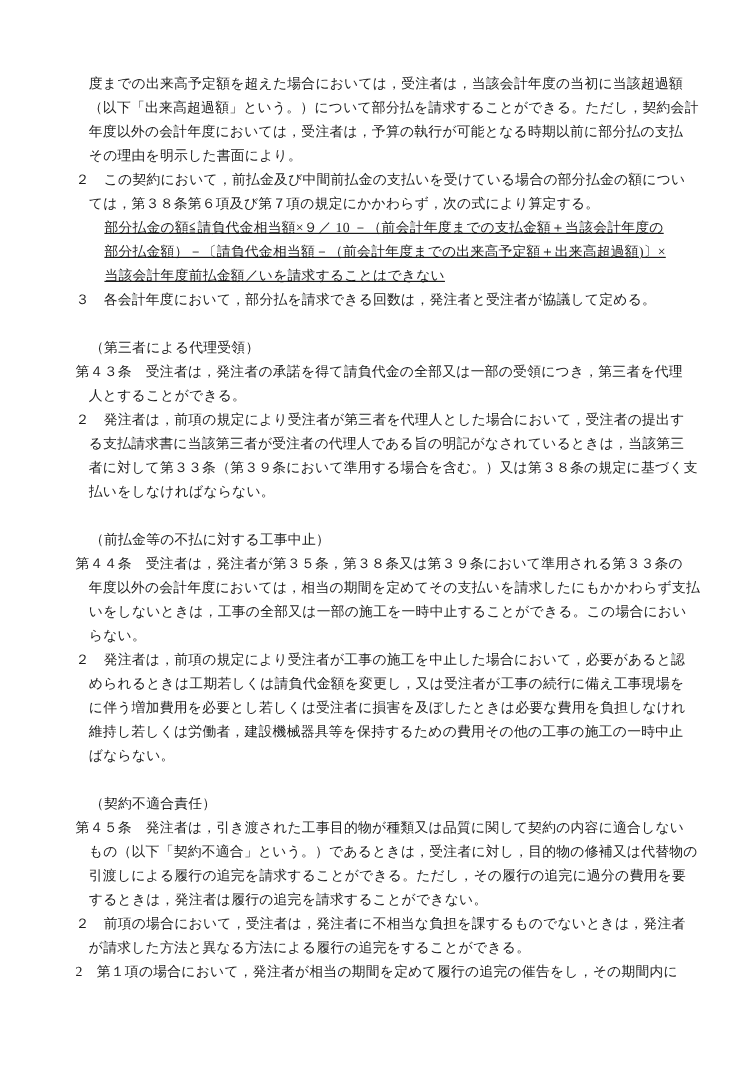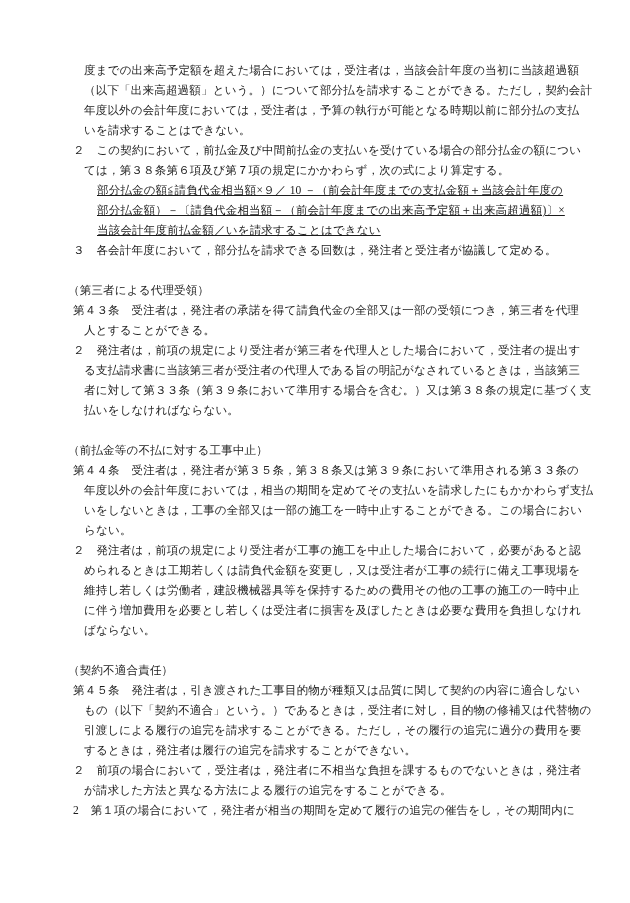--- a/index.html
+++ b/index.html
@@ -17,44 +17,43 @@
     font-family: "Liberation Serif", "DejaVu Serif", serif;
     font-size: 11.5px;
     color: #1c1c1c;
     box-sizing: border-box;
   }
   .text-block {
     position: absolute;
     top: 60px;
     left: 0;
     right: 0;
-    padding-left: 10px;
   }
   .doc-line {
     height: 20px;
     line-height: 20px;
     white-space: pre;
     letter-spacing: 0.2px;
   }
   
   .k-item    { margin-left: 63px; }  
   .k-cont    { margin-left: 74px; }  
-  .k-title   { margin-left: 58px; }  
+  .k-title   { margin-left: 75px; }  
   .k-formula { margin-left: 87px; text-decoration: underline; }  
   .k-blank   { }                     
 </style>
 </head>
 <body>
 
 <div class="page" style="background: rgb(255, 255, 255); color: rgb(28, 28, 28);">
   <div class="text-block">
       <div class="doc-line k-cont">度までの出来高予定額を超えた場合においては，受注者は，当該会計年度の当初に当該超過額</div>
       <div class="doc-line k-cont">（以下「出来高超過額」という。）について部分払を請求することができる。ただし，契約会計</div>
       <div class="doc-line k-cont">年度以外の会計年度においては，受注者は，予算の執行が可能となる時期以前に部分払の支払</div>
-      <div class="doc-line k-cont">いを請求することはできない。</div>
+      <div class="doc-line k-cont">その理由を明示した書面により。</div>
       <div class="doc-line k-item">２　この契約において，前払金及び中間前払金の支払いを受けている場合の部分払金の額につい</div>
       <div class="doc-line k-cont">ては，第３８条第６項及び第７項の規定にかかわらず，次の式により算定する。</div>
       <div class="doc-line k-formula">部分払金の額≦請負代金相当額×９／ 10 －（前会計年度までの支払金額＋当該会計年度の</div>
       <div class="doc-line k-formula">部分払金額）－〔請負代金相当額－（前会計年度までの出来高予定額＋出来高超過額)〕×</div>
       <div class="doc-line k-formula">当該会計年度前払金額／いを請求することはできない</div>
       <div class="doc-line k-item">３　各会計年度において，部分払を請求できる回数は，発注者と受注者が協議して定める。</div>
       <div class="doc-line k-blank"></div>
       <div class="doc-line k-title">（第三者による代理受領）</div>
       <div class="doc-line k-item">第４３条　受注者は，発注者の承諾を得て請負代金の全部又は一部の受領につき，第三者を代理</div>
       <div class="doc-line k-cont">人とすることができる。</div>
@@ -63,22 +62,22 @@
       <div class="doc-line k-cont">者に対して第３３条（第３９条において準用する場合を含む。）又は第３８条の規定に基づく支</div>
       <div class="doc-line k-cont">払いをしなければならない。</div>
       <div class="doc-line k-blank"></div>
       <div class="doc-line k-title">（前払金等の不払に対する工事中止）</div>
       <div class="doc-line k-item">第４４条　受注者は，発注者が第３５条，第３８条又は第３９条において準用される第３３条の</div>
       <div class="doc-line k-cont">年度以外の会計年度においては，相当の期間を定めてその支払いを請求したにもかかわらず支払</div>
       <div class="doc-line k-cont">いをしないときは，工事の全部又は一部の施工を一時中止することができる。この場合におい</div>
       <div class="doc-line k-cont">らない。</div>
       <div class="doc-line k-item">２　発注者は，前項の規定により受注者が工事の施工を中止した場合において，必要があると認</div>
       <div class="doc-line k-cont">められるときは工期若しくは請負代金額を変更し，又は受注者が工事の続行に備え工事現場を</div>
+      <div class="doc-line k-cont">に伴う増加費用を必要とし若しくは受注者に損害を及ぼしたときは必要な費用を負担しなけれ</div>
       <div class="doc-line k-cont">維持し若しくは労働者，建設機械器具等を保持するための費用その他の工事の施工の一時中止</div>
-      <div class="doc-line k-cont">に伴う増加費用を必要とし若しくは受注者に損害を及ぼしたときは必要な費用を負担しなけれ</div>
       <div class="doc-line k-cont">ばならない。</div>
       <div class="doc-line k-blank"></div>
       <div class="doc-line k-title">（契約不適合責任）</div>
       <div class="doc-line k-item">第４５条　発注者は，引き渡された工事目的物が種類又は品質に関して契約の内容に適合しない</div>
       <div class="doc-line k-cont">もの（以下「契約不適合」という。）であるときは，受注者に対し，目的物の修補又は代替物の</div>
       <div class="doc-line k-cont">引渡しによる履行の追完を請求することができる。ただし，その履行の追完に過分の費用を要</div>
       <div class="doc-line k-cont">するときは，発注者は履行の追完を請求することができない。</div>
       <div class="doc-line k-item">２　前項の場合において，受注者は，発注者に不相当な負担を課するものでないときは，発注者</div>
       <div class="doc-line k-cont">が請求した方法と異なる方法による履行の追完をすることができる。</div>
       <div class="doc-line k-item">2　第１項の場合において，発注者が相当の期間を定めて履行の追完の催告をし，その期間内に</div>

